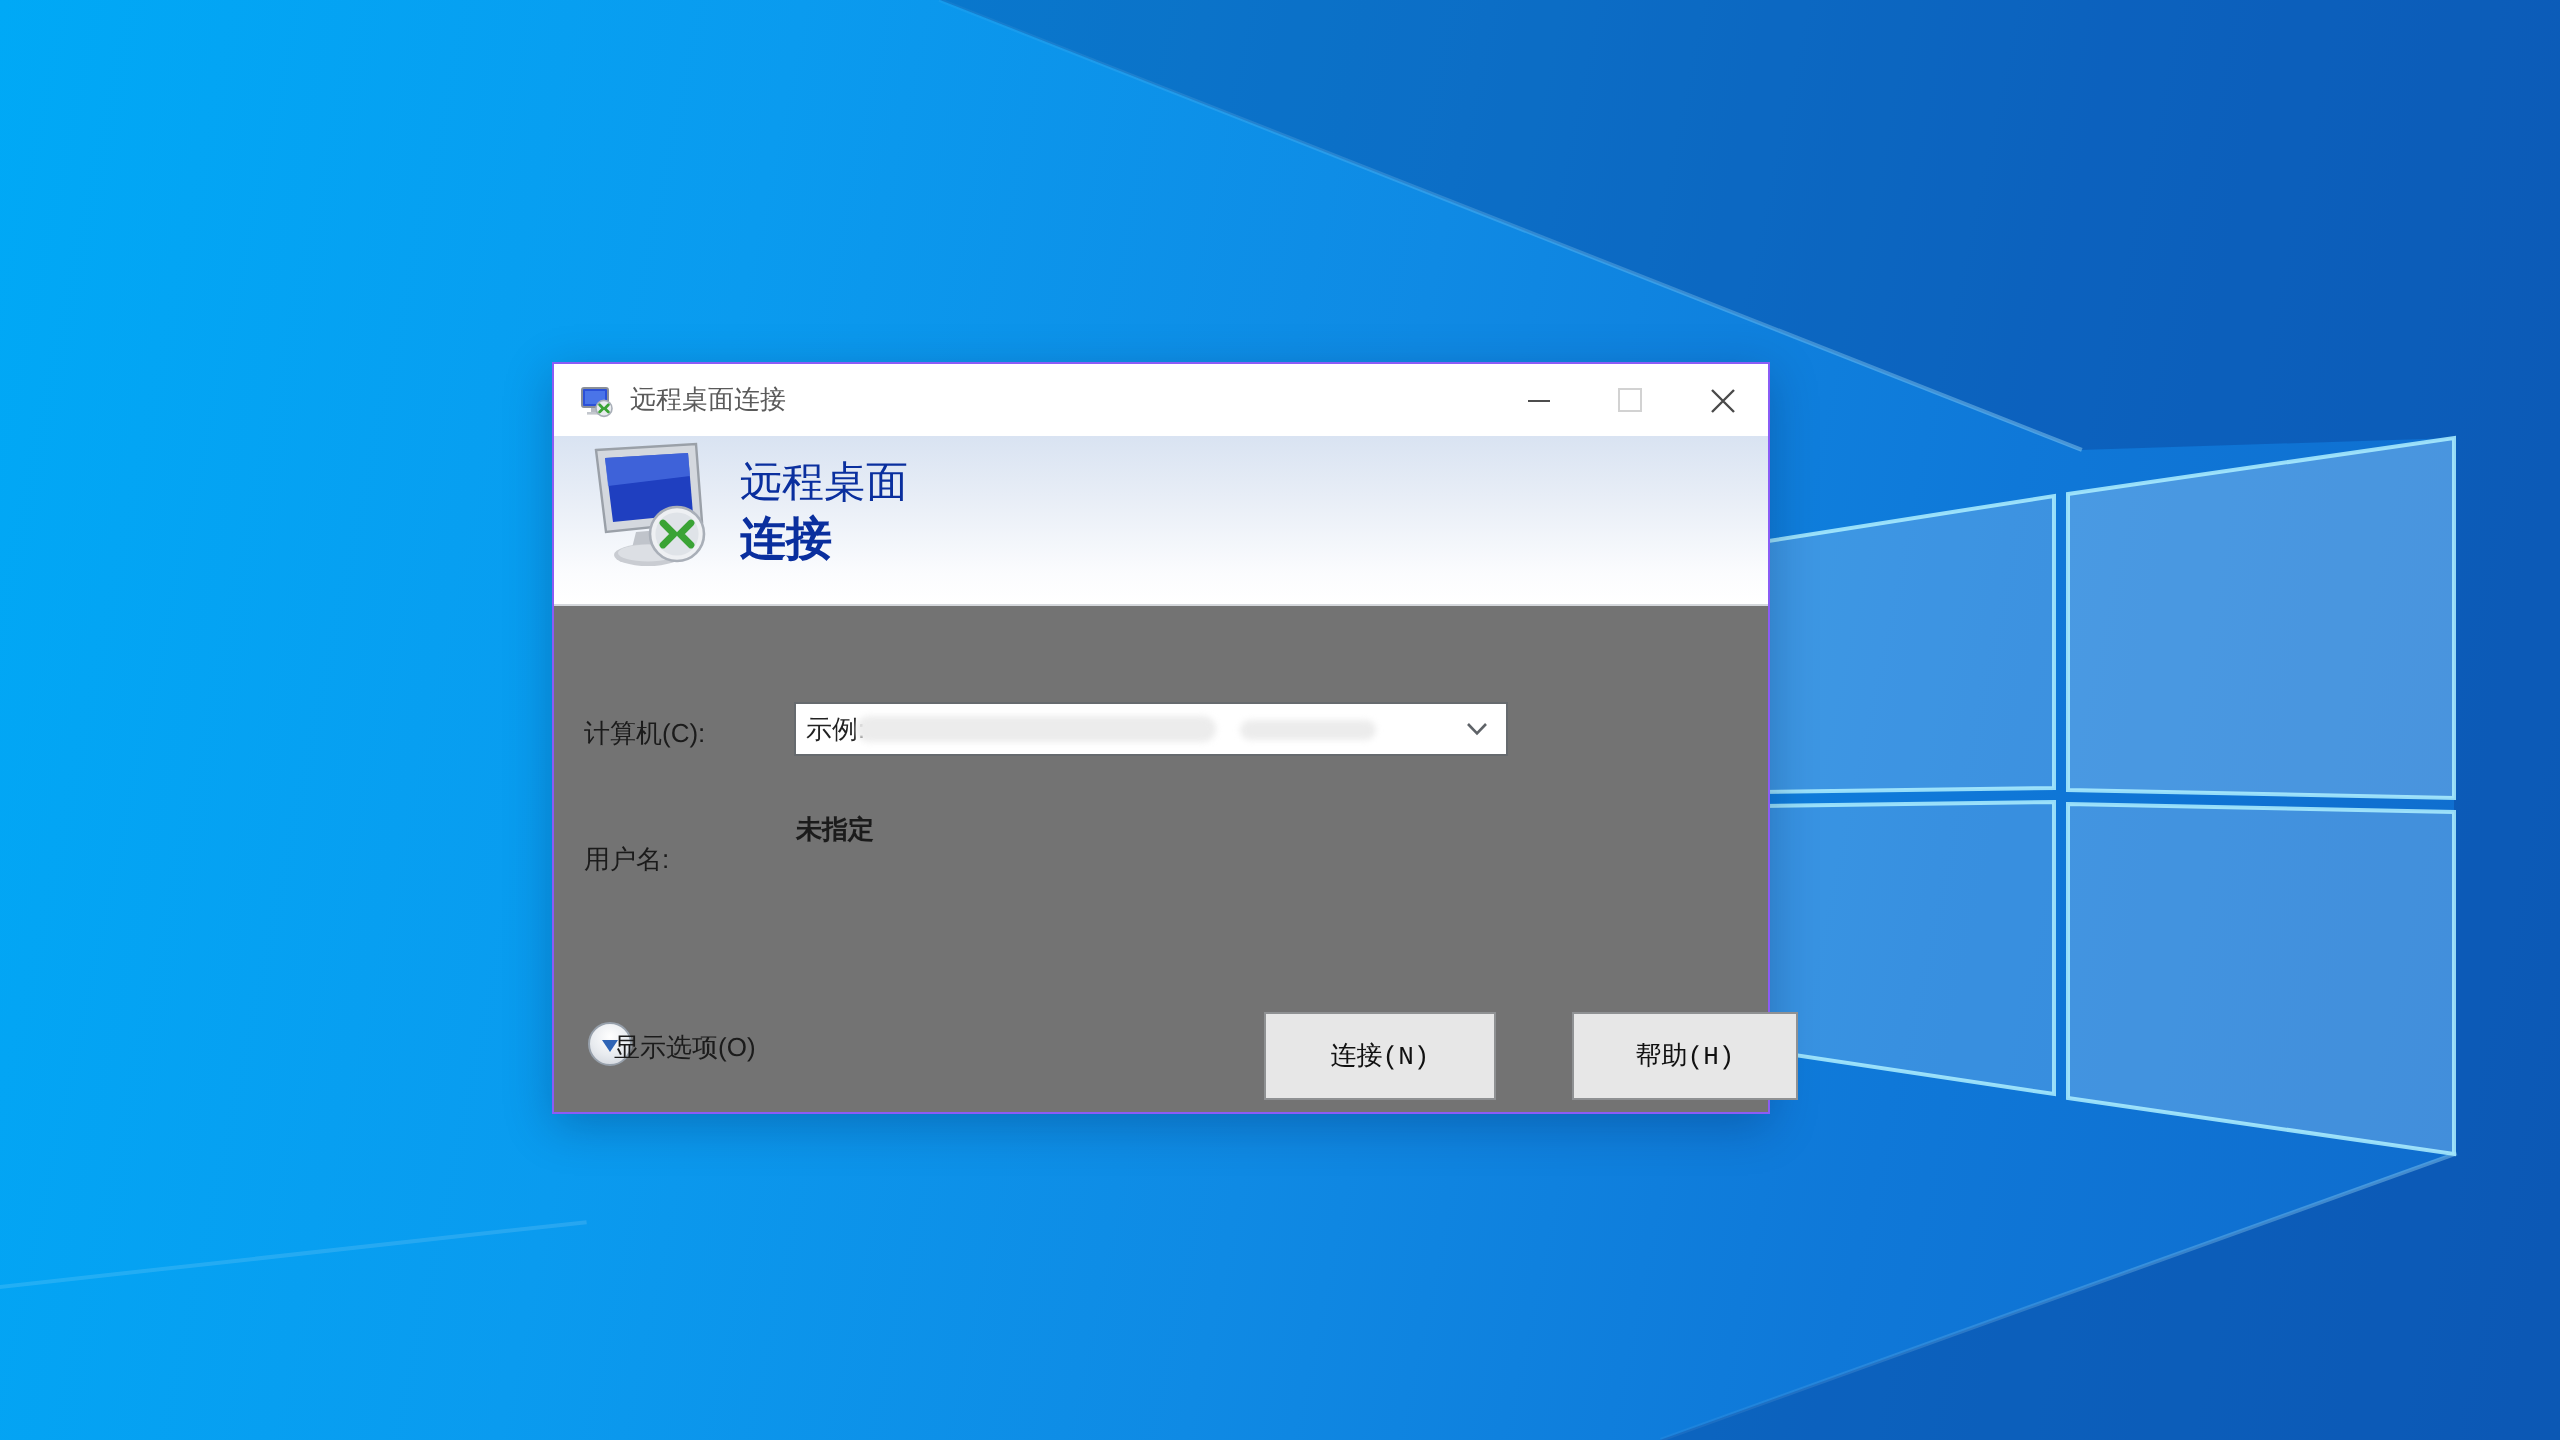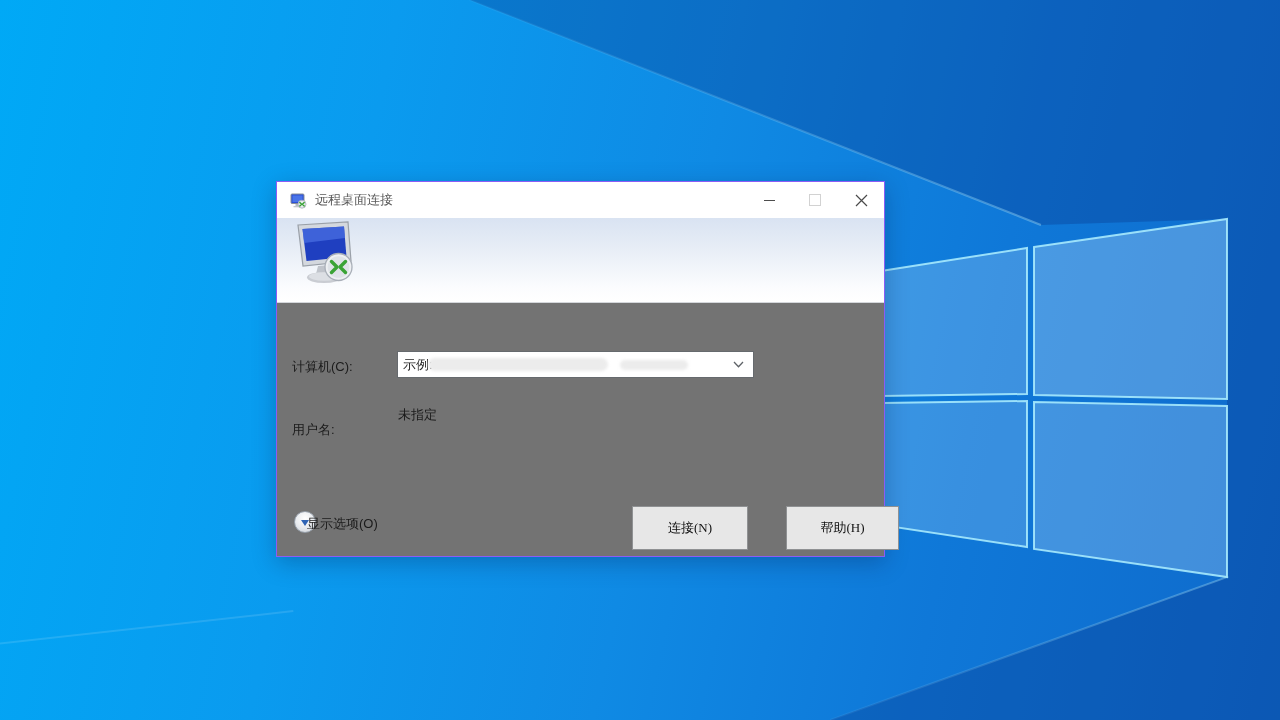--- a/index.html
+++ b/index.html
@@ -63,39 +63,39 @@
   .combo{
     position:absolute;left:120px;top:49px;width:355px;height:25px;
     background:#ffffff;border:1px solid #666a6e;display:flex;align-items:center;
   }
   .combo-value{margin-left:5px;color:#222;}
   .smudge{position:absolute;border-radius:7px;background:#ececec;filter:blur(1.5px);}
   .smudge.s1{left:30px;top:6px;width:180px;height:13px;}
   .smudge.s2{left:222px;top:8px;width:68px;height:10px;}
   .combo-chevron{position:absolute;right:9px;top:9px;}
   .user-label{left:15px;top:119px;}
-  .user-value{left:121px;top:104px;}
+  .user-value{left:121px;top:104px;font-weight:bold;}
   .msg{position:absolute;left:15px;top:143px;}
 
   .expander{
     position:absolute;left:17px;top:209px;width:22px;height:22px;border-radius:50%;
     background:radial-gradient(circle at 50% 32%,#ffffff,#e8ebef 55%,#ccd1d9 100%);
     border:1px solid #97a0ab;box-sizing:border-box;
     display:flex;align-items:center;justify-content:center;
   }
   .expander .tri{
     width:0;height:0;margin-top:1px;
     border-left:4.5px solid transparent;border-right:4.5px solid transparent;
     border-top:6px solid #2f64b5;
   }
   .options-label{position:absolute;left:30px;top:213px;}
   .btn{
     position:absolute;top:204px;height:44px;box-sizing:border-box;
     background:#e7e7e7;border:1px solid #8f9193;
-    font-family:Liberation Serif, serif;font-size:13px;color:#111;
+    font-family:Liberation Mono, monospace;font-size:13px;color:#111;
     display:flex;align-items:center;justify-content:center;padding:16px;
   }
   .btn-connect{left:355px;width:116px;}
   .btn-help{left:509px;width:113px;}
 </style>
 </head>
 <body>
 
 <div class="screen">
 
@@ -146,20 +146,24 @@
         <polygon points="11.5,8 53,5.5 55.5,36 15.5,40" fill="#1f3fc0"></polygon>
         <polygon points="11.5,8 53,5.5 54,17 13,22" fill="#4a6fe2" fill-opacity="0.75"></polygon>
         <polygon points="27,45 39,44 41.5,52 25,53" fill="#c0c4cb"></polygon>
         <ellipse cx="33" cy="56.5" rx="17" ry="5.5" fill="#c9ccd2"></ellipse>
         <ellipse cx="33" cy="55.5" rx="15" ry="4.2" fill="#dcdfe4"></ellipse>
         <circle cx="47.5" cy="46" r="13.5" fill="#eef0f3" stroke="#a9afb8" stroke-width="1.3"></circle>
         <circle cx="47.5" cy="46" r="10.8" fill="#dfe3e8"></circle>
         <path d="M40.5,40.5 L46,46 L40.5,51.5" stroke="#3aa335" stroke-width="3.4" fill="none" stroke-linecap="round" stroke-linejoin="round"></path>
         <path d="M54.5,40.5 L49,46 L54.5,51.5" stroke="#3aa335" stroke-width="3.4" fill="none" stroke-linecap="round" stroke-linejoin="round"></path>
       </svg>
+      <div class="banner-text">
+        <div class="banner-l1">远程桌面</div>
+        <div class="banner-l2">连接</div>
+      </div>
     </div>
 
     <div class="content">
 
       <span class="lbl computer-label">计算机(C):</span>
 
       <div class="combo">
         <span class="combo-value">示例:</span>
         <span class="smudge s1"></span>
         <span class="smudge s2"></span>

